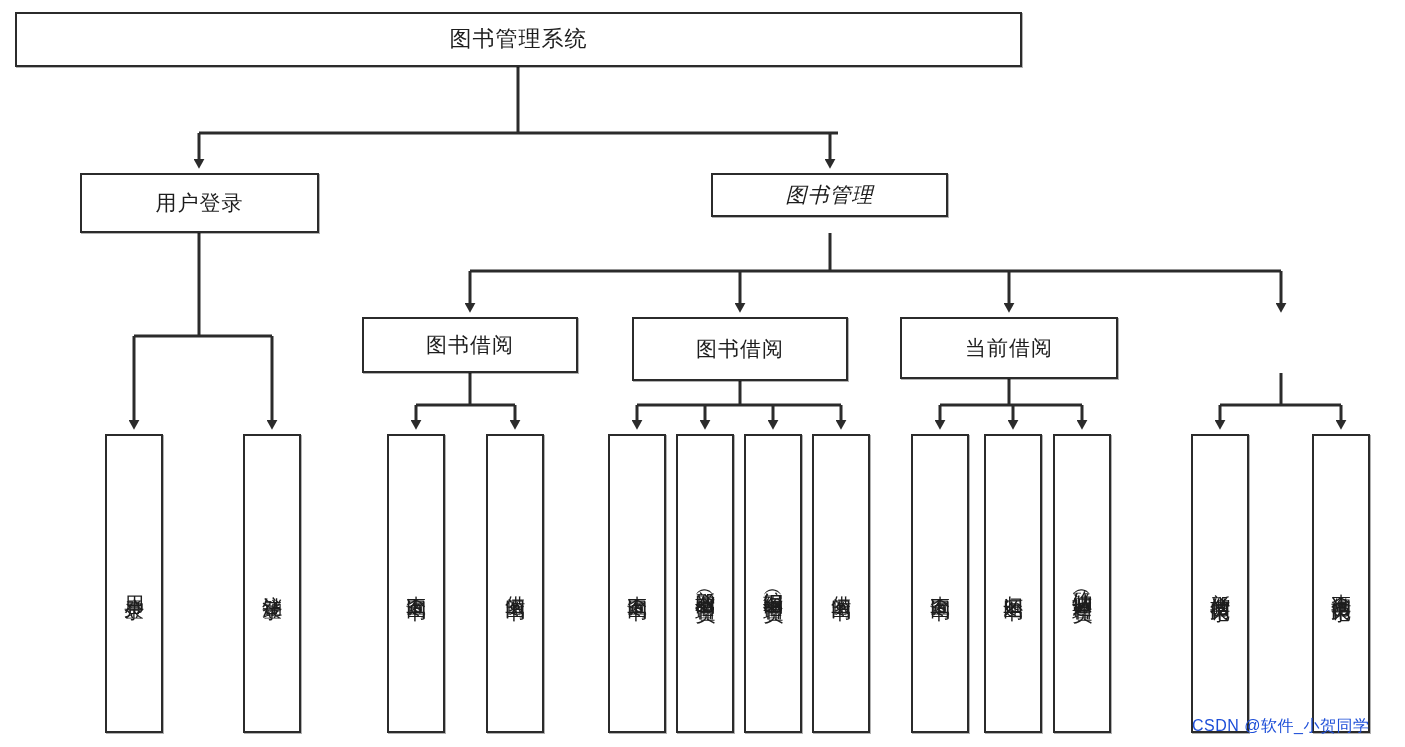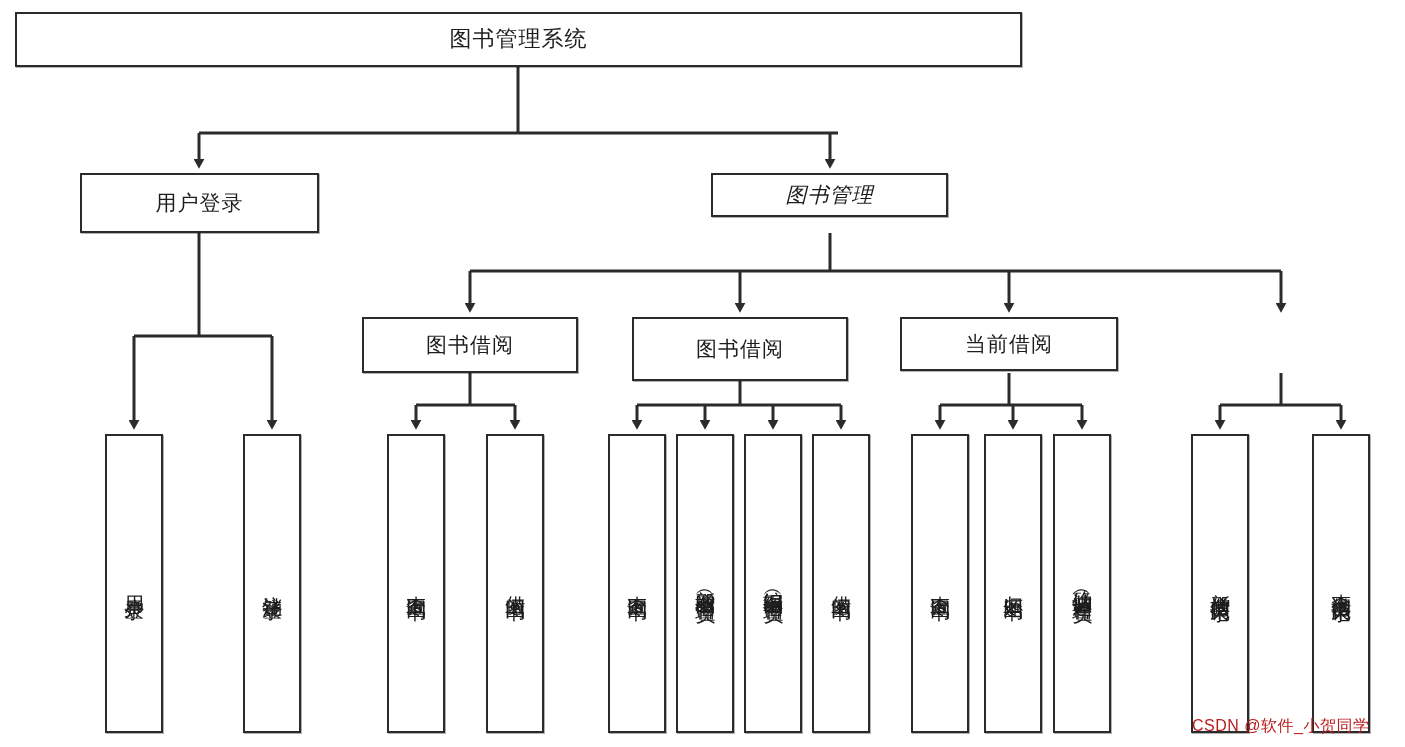--- a/index.html
+++ b/index.html
@@ -51,21 +51,21 @@
     writing-mode: vertical-rl;
     text-orientation: upright;
     line-height: 1.18;
     letter-spacing: 2px;
     padding: 6px 0;
     align-items: center;
     justify-content: center;
   }
   .watermark {
     position: absolute;
-    color: #b91c1c;
+    color: #1d4ed8;
     font-size: 16px;
     white-space: nowrap;
     letter-spacing: 0.5px;
   }
 </style>
 </head>
 <body>
 
 <div id="canvas">
 
@@ -129,21 +129,21 @@
   <div class="node h" id="n-l1-1" style="left: 711px; top: 173px; width: 237px; height: 44px; font-style: italic;">
     <span>图书管理</span>
   </div>
 
   <div class="node h" id="n-l2-0" style="left: 362px; top: 317px; width: 216px; height: 56px;">
     <span>图书借阅</span>
   </div>
   <div class="node h" id="n-l2-1" style="left: 632px; top: 317px; width: 216px; height: 64px;">
     <span>图书借阅</span>
   </div>
-  <div class="node h" id="n-l2-2" style="left: 900px; top: 317px; width: 218px; height: 54px; text-align: right;">
+  <div class="node h" id="n-l2-2" style="left: 900px; top: 317px; width: 218px; height: 62px; text-align: right;">
     <span>当前借阅</span>
   </div>
 
   <div class="node v" id="n-lf-0" style="left: 105px; top: 434px; width: 58px; height: 299px;">
     <span>用户登录</span>
   </div>
   <div class="node v" id="n-lf-1" style="left: 243px; top: 434px; width: 58px; height: 299px;">
     <span>注销登录</span>
   </div>
   <div class="node v" id="n-lf-2" style="left: 387px; top: 434px; width: 58px; height: 299px;">

